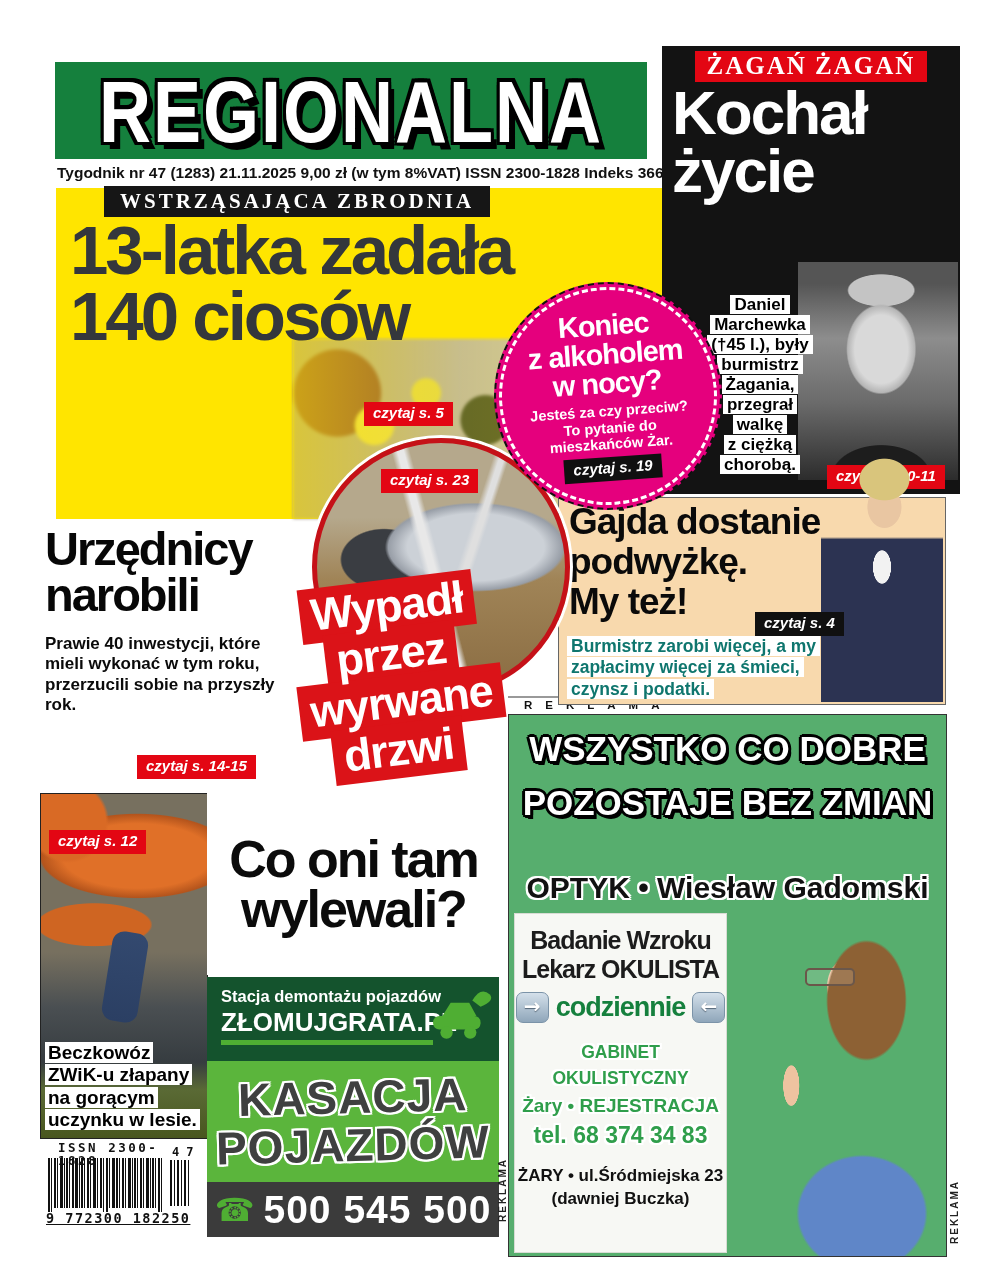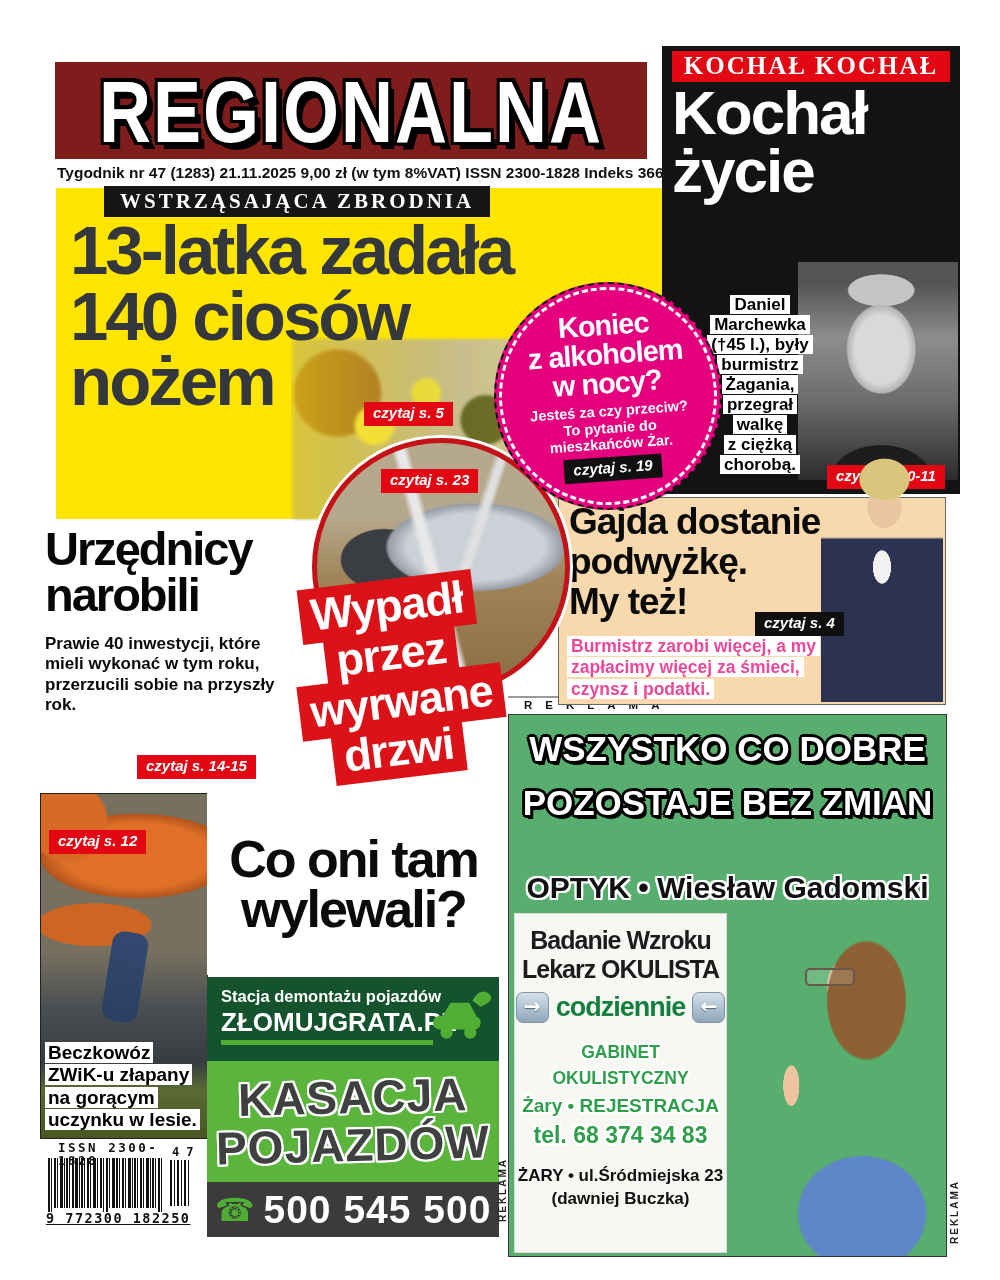--- a/index.html
+++ b/index.html
@@ -10,21 +10,21 @@
   
   .tag{display:inline-block;background:#E30613;color:#fff;font:italic 700 15px/1.25 "Liberation Sans",sans-serif;
        padding:2px 9px 3px;white-space:nowrap;}
   .tag.dark{background:#101010;}
   .oblack{text-shadow:-2px -2px 0 #000,2px -2px 0 #000,-2px 2px 0 #000,2px 2px 0 #000,-3px 0 0 #000,3px 0 0 #000,0 -3px 0 #000,0 3px 0 #000,3px 4px 0 #000;}
   .owhite{text-shadow:-2px -2px 0 #fff,2px -2px 0 #fff,-2px 2px 0 #fff,2px 2px 0 #fff,-2px 0 0 #fff,2px 0 0 #fff,0 -2px 0 #fff,0 2px 0 #fff;}
   .vlabel{position:absolute;font:700 10px/1 "Liberation Sans",sans-serif;letter-spacing:2px;color:#222;
           writing-mode:vertical-rl;transform:rotate(180deg);}
 
   
-  #masthead{left:55px;top:62px;width:592px;height:97px;background:#7f1d1d;
+  #masthead{left:55px;top:62px;width:592px;height:97px;background:#15803d;
             display:flex;align-items:center;justify-content:center;}
   #masthead .t{font:700 72px/1 "Liberation Sans",sans-serif;color:#fff;letter-spacing:2px;
      transform:scaleY(1.22);
      text-shadow:-3px -3px 0 #000,3px -3px 0 #000,-3px 3px 0 #000,3px 3px 0 #000,-3px 0 0 #000,3px 0 0 #000,0 -3px 0 #000,0 3px 0 #000,6px 6px 0 #000;}
   #issueline{left:57px;top:164px;width:600px;font:700 15.5px/1.2 "Liberation Sans",sans-serif;color:#111;white-space:nowrap;}
 
   
   #crime{left:56px;top:188px;width:607px;height:331px;background:#FFE500;z-index:1;}
   #crime .kicker{position:absolute;left:48px;top:-2px;background:#161616;color:#fff;
       font:700 21px/1.3 "Liberation Serif",serif;letter-spacing:3px;padding:2px 16px;}
@@ -96,21 +96,21 @@
   #off .body{margin-top:16px;width:240px;font:700 17px/1.2 "Liberation Sans",sans-serif;color:#0a0a0a;}
   #off .tag{position:absolute;left:92px;top:229px;}
 
   
   #mayor{left:558px;top:497px;width:386px;height:206px;background:#F8D9AD;border:1px solid #666;z-index:2;}
   #mayor .head{position:absolute;left:10px;top:4px;font:700 37px/1.08 "Liberation Sans",sans-serif;
       letter-spacing:-1px;color:#0a0a0a;z-index:2;}
   #mayor .tag{position:absolute;left:196px;top:114px;z-index:3;}
   #mayor .bodywrap{position:absolute;left:8px;top:138px;z-index:2;}
   #mayor .bodywrap div{margin-bottom:1px;}
-  #mayor .bodywrap span{background:#fff;font:700 17.5px/1.16 "Liberation Sans",sans-serif;color:#ec4899;padding:0 4px;}
+  #mayor .bodywrap span{background:#fff;font:700 17.5px/1.16 "Liberation Sans",sans-serif;color:#0f766e;padding:0 4px;}
   .ph-woman1{position:absolute;right:2px;top:-46px;width:122px;height:250px;filter:blur(.6px);z-index:1;
      background:
       radial-gradient(ellipse 36px 30px at 52% 11%, #d9c57c 0 68%, transparent 71%),
       radial-gradient(ellipse 26px 32px at 52% 22%, #e9c6a2 0 64%, transparent 67%),
       radial-gradient(ellipse 13px 24px at 50% 46%, #f2f2f2 0 68%, transparent 71%),
       linear-gradient(180deg, transparent 0 34%, #2c3352 35% 100%);}
 
   
   #adline{left:508px;top:696px;width:437px;border-top:2px solid #999;}
   #adlabel{left:524px;top:700px;font:700 11.5px/1 "Liberation Sans",sans-serif;letter-spacing:13px;color:#111;}
@@ -197,27 +197,26 @@
   </header>
   <div class="abs" id="issueline">Tygodnik nr 47 (1283) 21.11.2025 9,00 zł (w tym 8%VAT) ISSN 2300-1828 Indeks 36652812</div>
 
   <section class="abs" id="crime">
     <div class="ph-street"></div>
     <div class="tint"></div>
     <div class="kicker">WSTRZĄSAJĄCA ZBRODNIA</div>
     <div class="head">
       <div>13-latka zadała</div>
       <div>140 ciosów</div>
-      <div>nożem</div>
     </div>
     <span class="tag">czytaj s. 5</span>
   </section>
 
   <section class="abs" id="obit">
-    <div class="kicker">KOCHAŁ KOCHAŁ</div>
+    <div class="kicker">ŻAGAŃ ŻAGAŃ</div>
     <div class="head">
       <div>Kochał</div>
       <div>życie</div>
     </div>
     <div class="ph-man"></div>
     <div class="capwrap">
       <div><span>Daniel</span></div>
       <div><span>Marchewka</span></div>
       <div><span>(†45 l.), były</span></div>
       <div><span>burmistrz</span></div>

